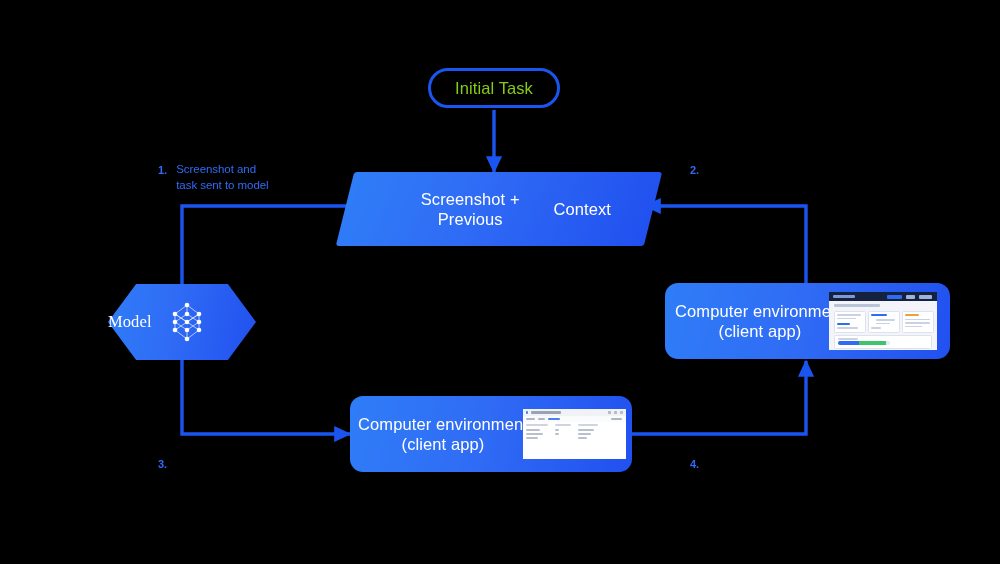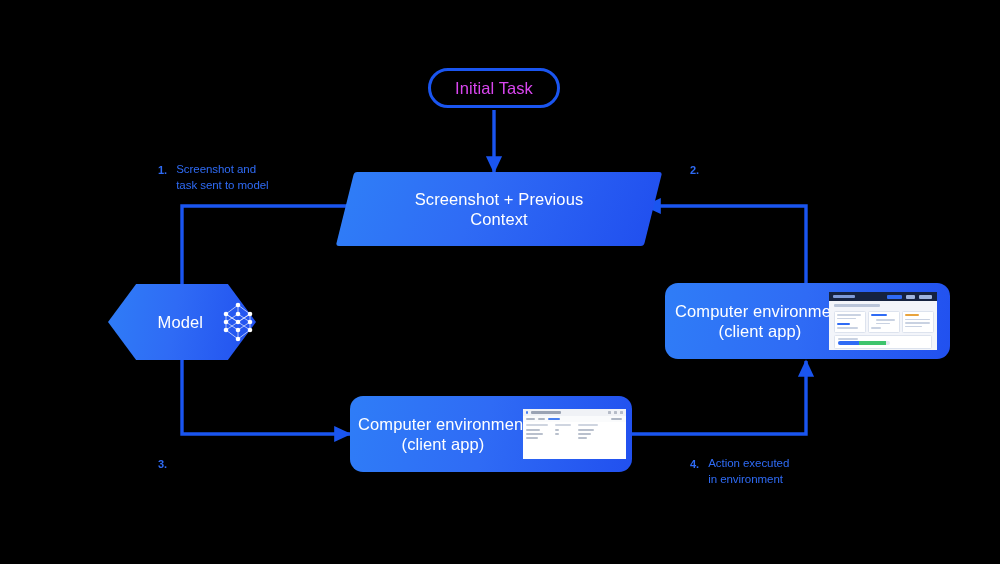--- a/index.html
+++ b/index.html
@@ -41,21 +41,21 @@
     width: 132px;
     height: 40px;
     border: 3px solid #1a55f0;
     border-radius: 22px;
     box-sizing: border-box;
     display: flex;
     align-items: center;
     justify-content: center;
   }
   .pill .node-label {
-    color: #d946ef;
+    color: #84cc16;
     font-size: 16.5px;
     font-weight: 400;
   }
 
   
   .parallelogram {
     position: absolute;
     left: 345px;
     top: 172px;
     width: 308px;
@@ -65,23 +65,22 @@
     position: absolute;
     inset: 0;
     background: linear-gradient(100deg, #2f7df7 0%, #2f6bf5 42%, #2150ef 100%);
     transform: skewX(-14deg);
     border-radius: 3px;
   }
   .parallelogram .node-label {
     position: absolute;
     inset: 0;
     display: flex;
-    flex-direction: column;
     align-items: center;
-    justify-content: center;
+    justify-content: flex-end;
     font-size: 16.5px;
     padding: 0 42px;
     box-sizing: border-box;
   }
 
   
   .hexagon {
     position: absolute;
     left: 108px;
     top: 284px;
@@ -92,22 +91,23 @@
     position: absolute;
     inset: 0;
     background: linear-gradient(100deg, #2f7df7 0%, #2f6bf5 45%, #2150ef 100%);
     clip-path: polygon(19% 0%, 81% 0%, 100% 50%, 81% 100%, 19% 100%, 0% 50%);
   }
   .hexagon .inner {
     position: absolute;
     inset: 0;
     display: flex;
     align-items: center;
-    justify-content: flex-end;
+    justify-content: flex-start;
     gap: 17px;
+    font-family: Liberation Serif, serif;
   }
   .hexagon .node-label {
     font-size: 16.5px;
   }
   .nn-icon { width: 36px; height: 42px; display: block; }
 
   
   .envbox {
     position: absolute;
     border-radius: 13px;
@@ -411,19 +411,15 @@
   <div class="step" id="step-2">
     <span class="step-num">2.</span>
   </div>
 
   <div class="step" id="step-3">
     <span class="step-num">3.</span>
   </div>
 
   <div class="step" id="step-4">
     <span class="step-num">4.</span>
-    <span class="step-text">
-      <span>Action executed</span><br>
-      <span>in environment</span>
-    </span>
   </div>
 
 </div>
 
 </body></html>

